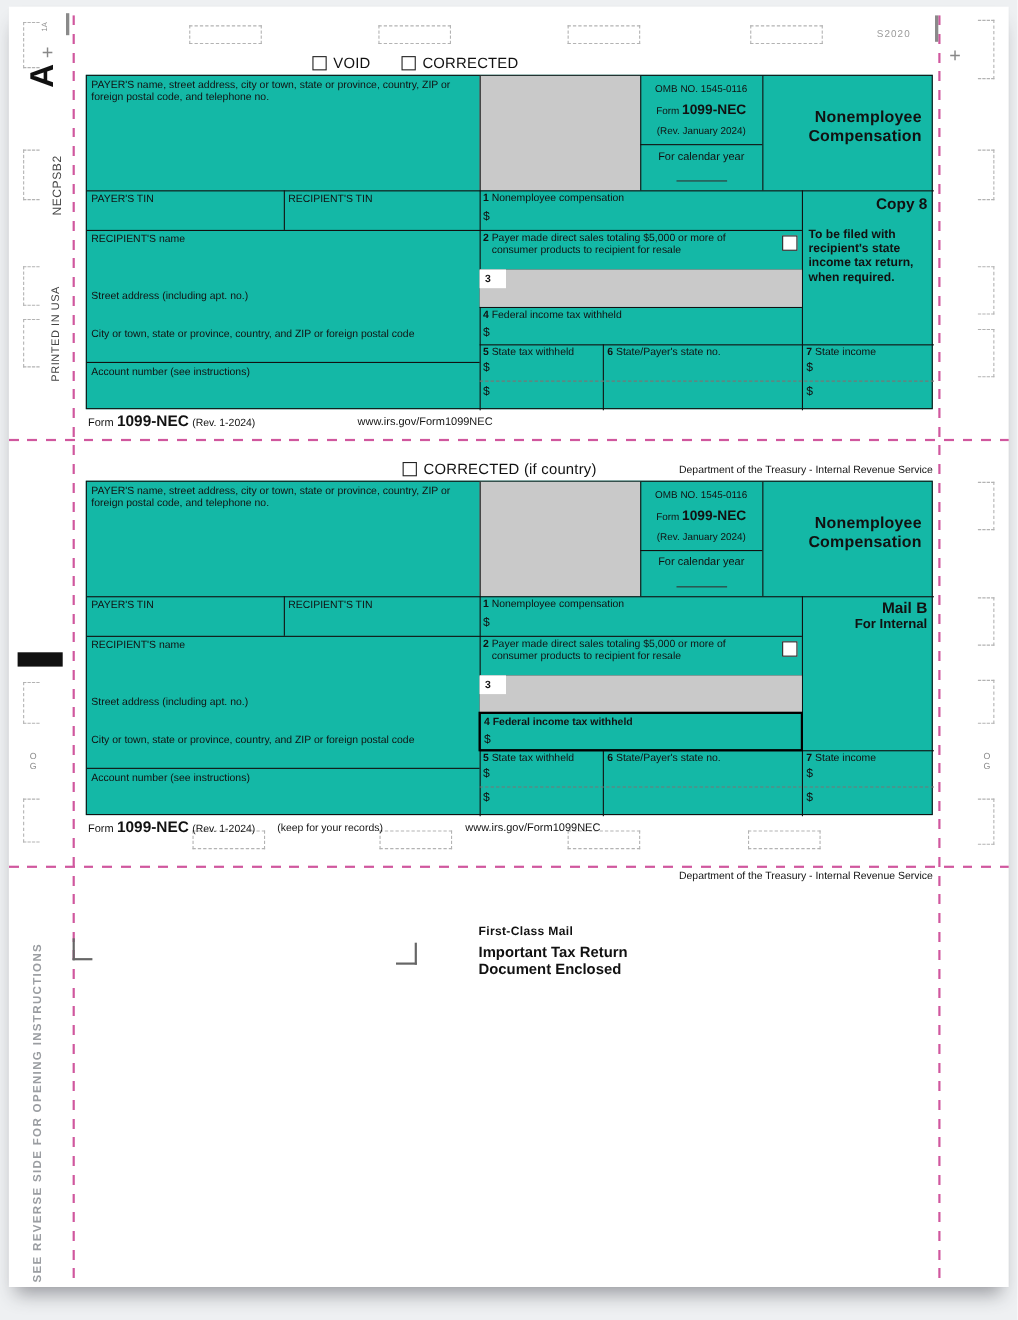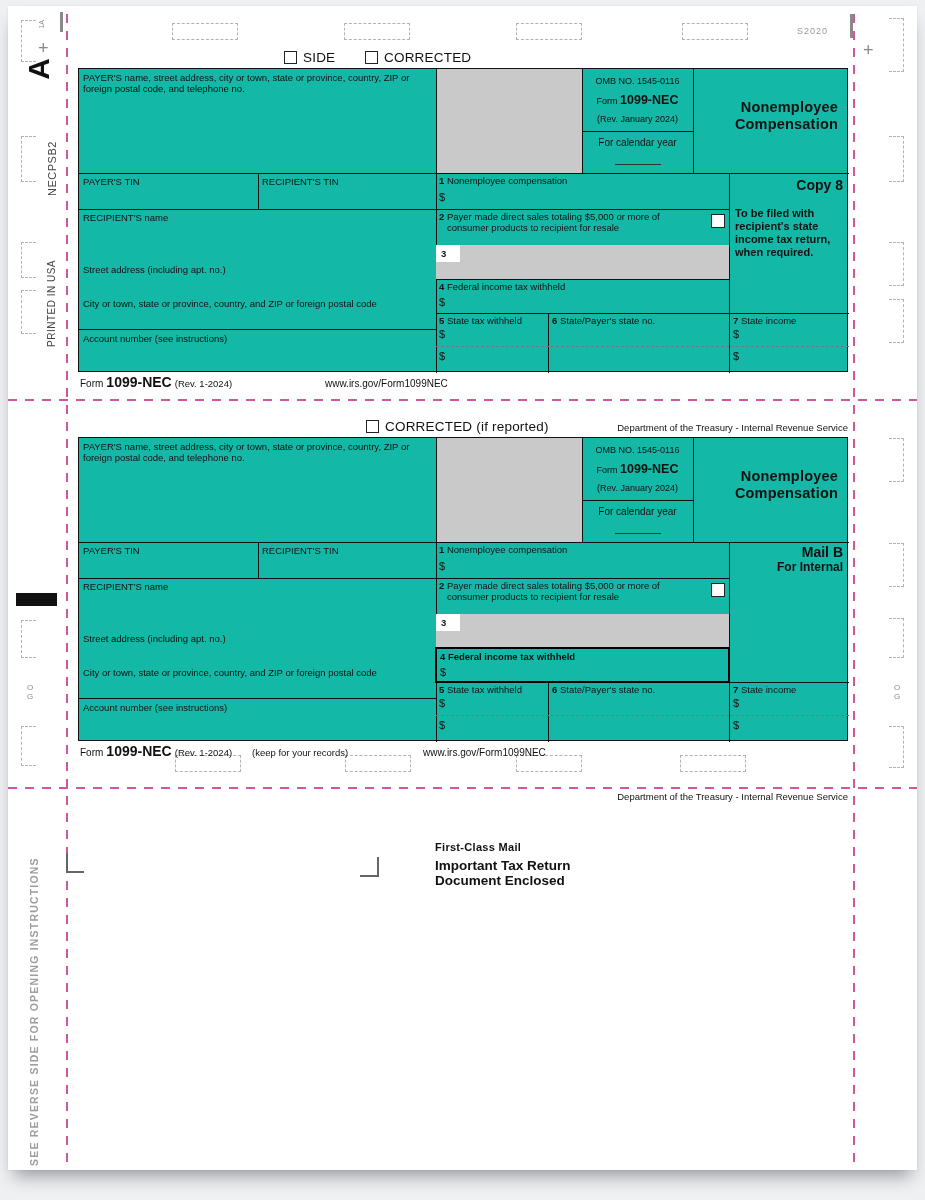--- a/index.html
+++ b/index.html
@@ -108,21 +108,21 @@
       <div>G</div>
   </div>
   <div class="og" style="left:894px;top:683px;">
     <div>O</div>
       <div>G</div>
   </div>
   <div class="abs vtext" style="left:28px;top:806px;height:360px;font-size:10.5px;font-weight:600;letter-spacing:1.2px;color:#9a9da1;">SEE REVERSE SIDE FOR OPENING INSTRUCTIONS</div>
 
   <div class="form-copy" style="left:78px;top:48px;">
     <span class="cb" style="left:206px;top:3px;"></span>
-    <span class="cb-lbl" style="left:225px;top:2px;">SIDE</span>
+    <span class="cb-lbl" style="left:225px;top:2px;">VOID</span>
     <span class="cb" style="left:287px;top:3px;"></span>
     <span class="cb-lbl" style="left:306px;top:2px;">CORRECTED</span>
 
     <div class="ftable">
       <div class="grayfill" style="left:357px;top:0;width:146px;height:104px;"></div>
       <div class="lbl" style="left:4px;top:3px;width:348px;">PAYER'S name, street address, city or town, state or province, country, ZIP or foreign postal code, and telephone no.</div>
 
       <div class="omb-box" style="left:503px;top:0;width:111px;height:62px;">
         <div class="omb-small">OMB NO. 1545-0116</div>
         <div class="omb-form"><span>Form</span> <b>1099-NEC</b></div>
@@ -184,21 +184,21 @@
           <span class="f-num">1099-NEC</span>
           <span class="f-rev">(Rev. 1-2024)</span>
       </div>
       <span class="f-url" style="left:247px;top:4px;">www.irs.gov/Form1099NEC</span>
       <span class="f-dept" style="top:4px;">Department of the Treasury - Internal Revenue Service</span>
     </div>
   </div>
 
   <div class="form-copy" style="left:78px;top:417px;">
     <span class="cb" style="left:288px;top:3px;"></span>
-    <span class="cb-lbl" style="left:307px;top:2px;">CORRECTED (if reported)</span>
+    <span class="cb-lbl" style="left:307px;top:2px;">CORRECTED (if country)</span>
 
     <div class="ftable">
       <div class="grayfill" style="left:357px;top:0;width:146px;height:104px;"></div>
       <div class="lbl" style="left:4px;top:3px;width:348px;">PAYER'S name, street address, city or town, state or province, country, ZIP or foreign postal code, and telephone no.</div>
 
       <div class="omb-box" style="left:503px;top:0;width:111px;height:62px;">
         <div class="omb-small">OMB NO. 1545-0116</div>
         <div class="omb-form"><span>Form</span> <b>1099-NEC</b></div>
         <div class="omb-small">(Rev. January 2024)</div>
       </div>

